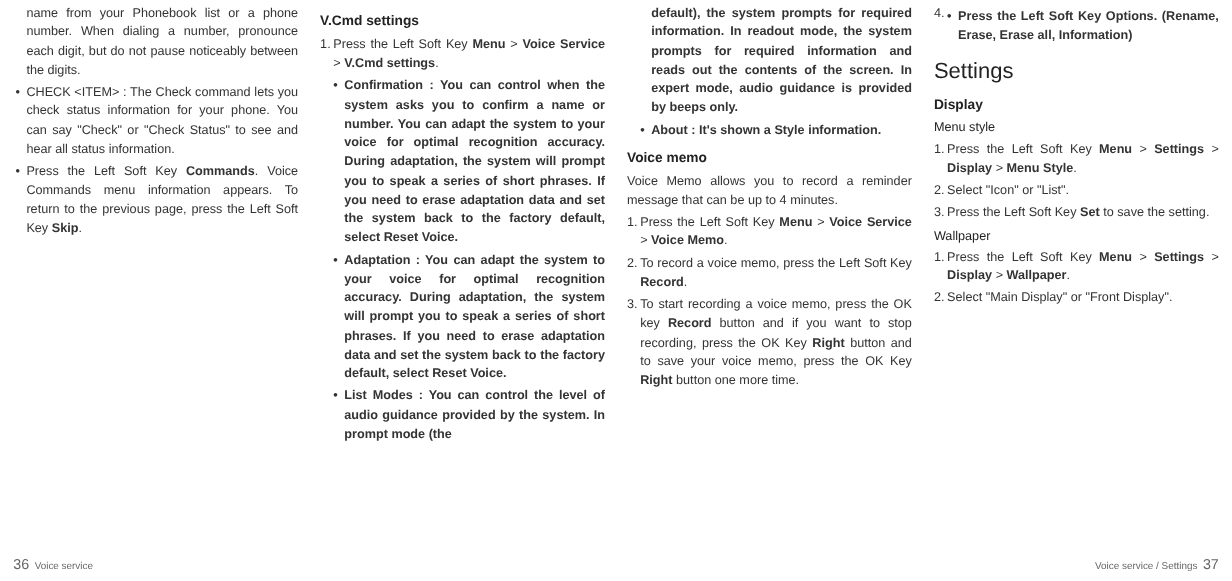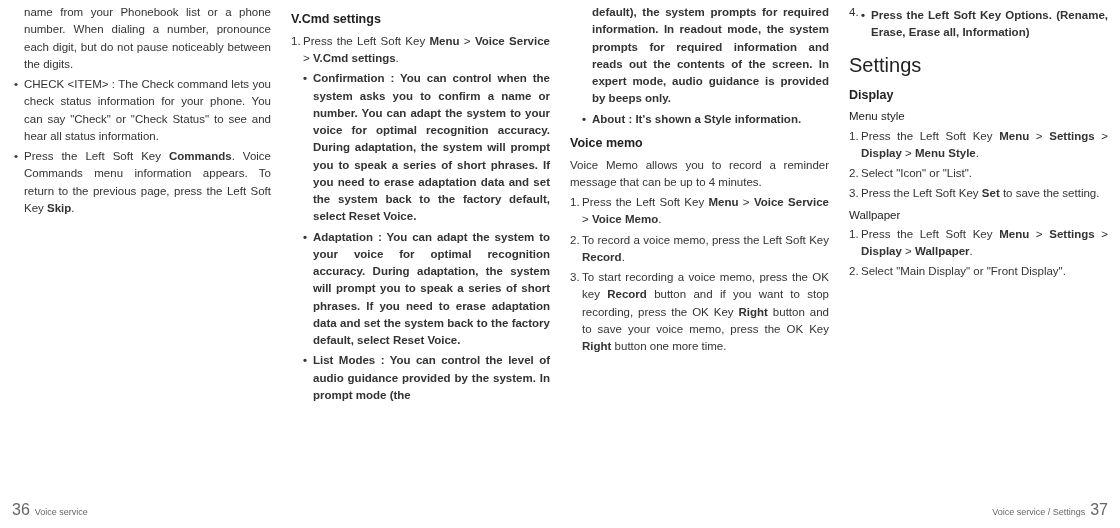--- a/index.html
+++ b/index.html
@@ -83,21 +83,21 @@
       font-size: 9px;
       color: #666;
     }
     .footer-left {
       left: 12px;
     }
     .footer-right {
       right: 12px;
     }
     .pagenum {
-      font-size: 16px;
+      font-size: 13px;
       color: #666;
       text-align: center;
     }
   </style>
 </head>
 <body>
 
 <div class="page">
 
   <div class="col">

